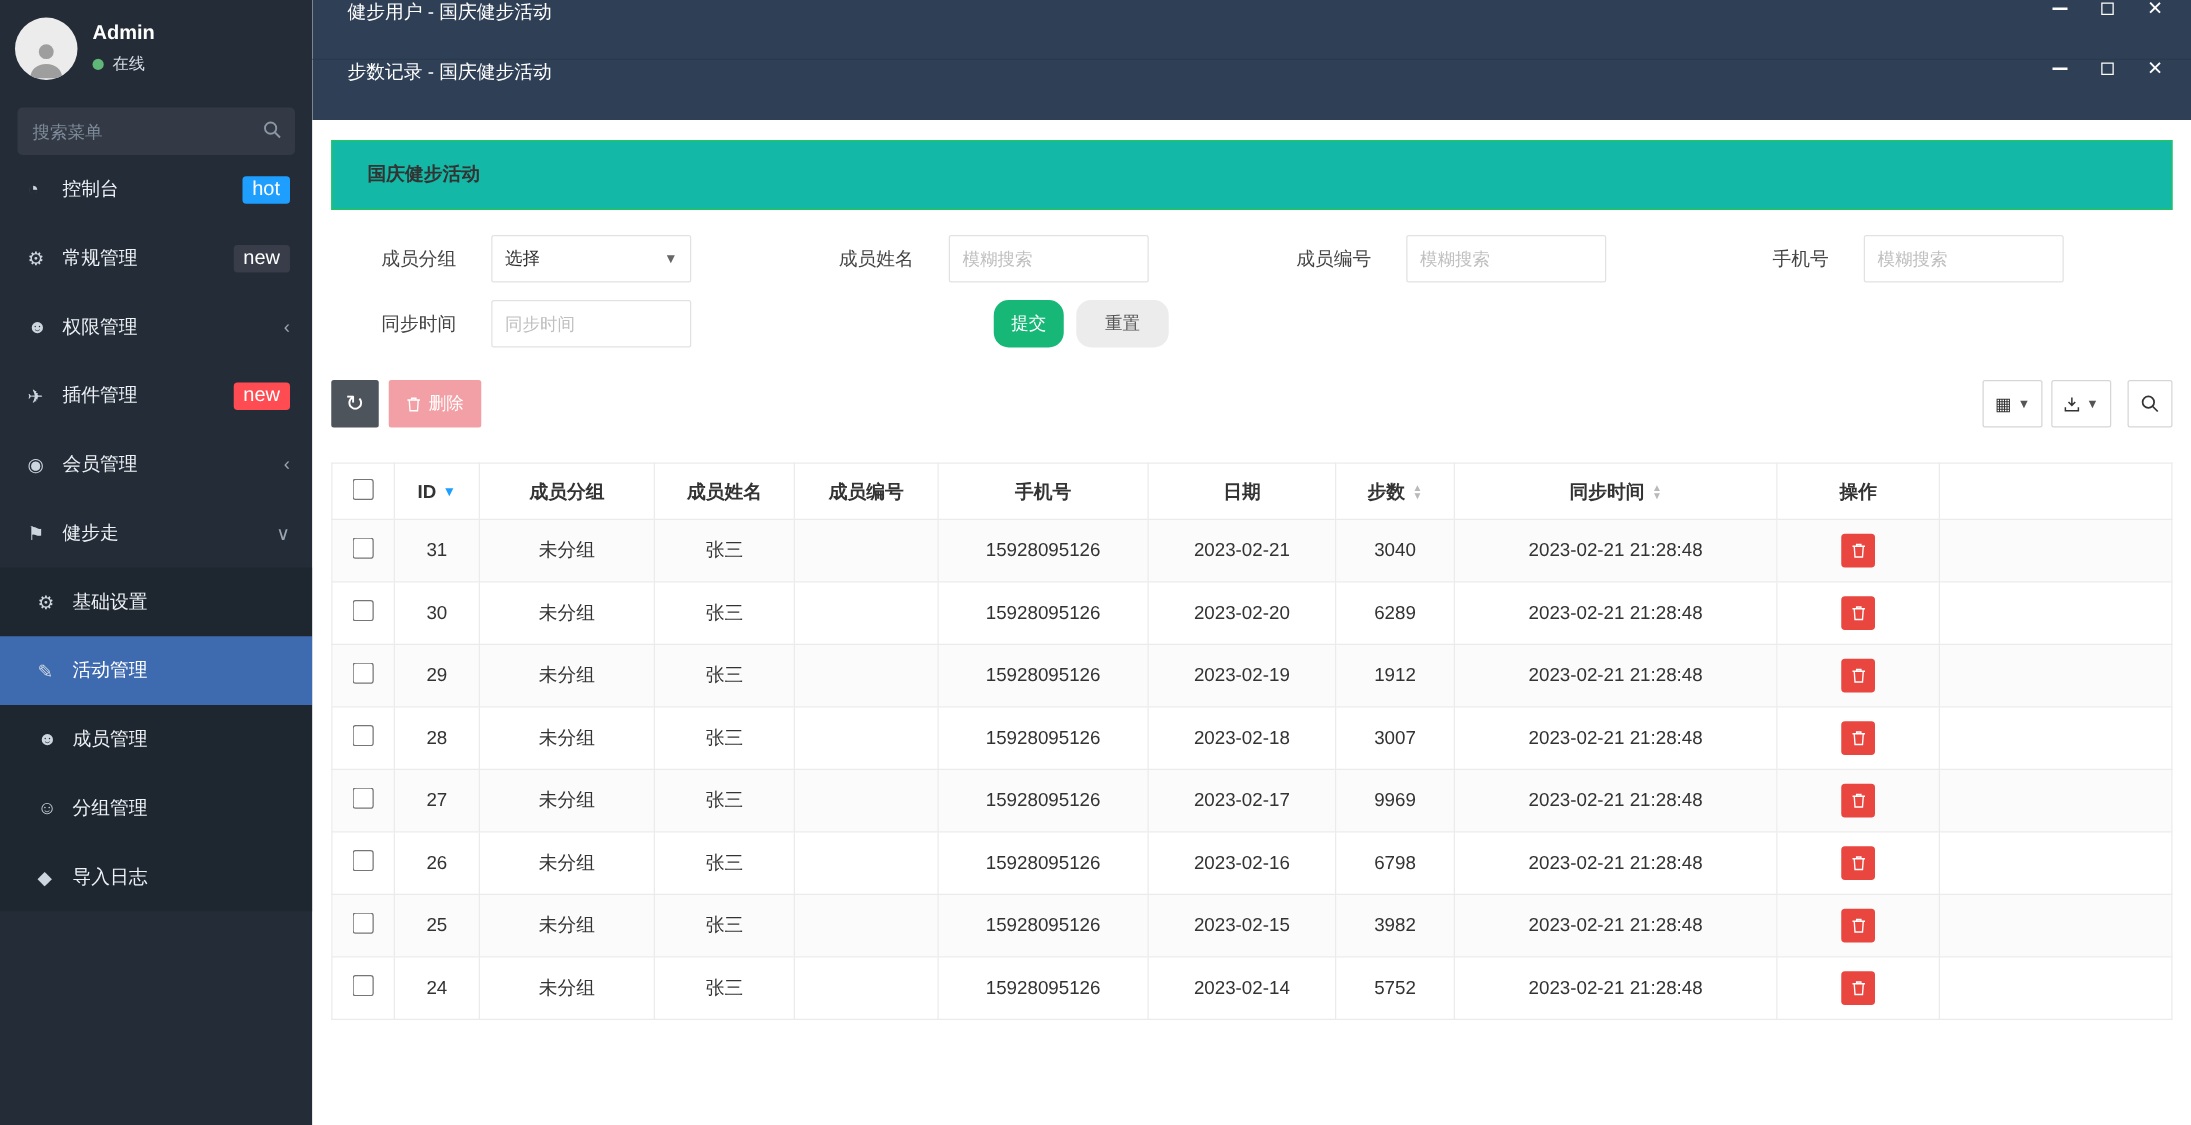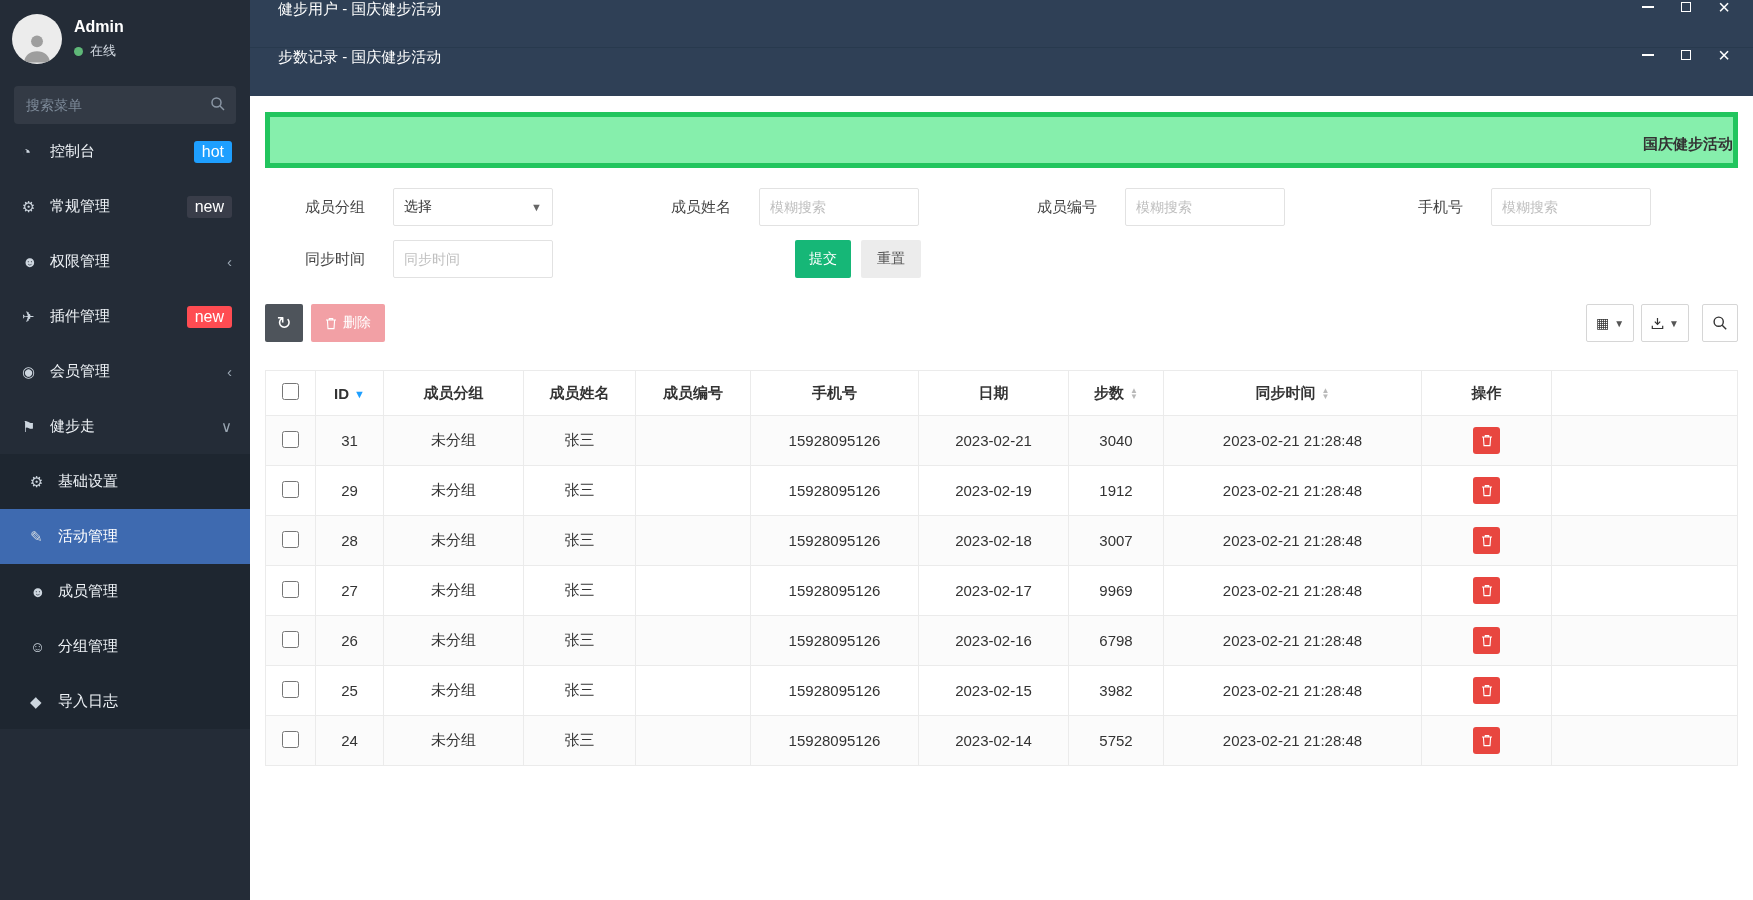--- a/index.html
+++ b/index.html
@@ -32,34 +32,34 @@
   .main { flex:1; display:flex; flex-direction:column; background:#fff; min-width:0; }
   .win-bar { height:48px; background:#2F4056; color:#fff; display:flex; align-items:flex-start; padding:0 22px 0 28px; font-size:15px; flex:0 0 48px; cursor:default; }
   .win-bar.first { border-bottom:1px solid #283a4e; }
   .win-controls { margin-left:auto; display:flex; align-items:center; gap:24px; }
   .win-controls > span { cursor:pointer; display:inline-flex; align-items:center; justify-content:center; width:14px; height:14px; }
   .min-bar { width:12px; height:2px; background:#fff; display:inline-block; }
   .max-box { width:10px; height:10px; border:1.5px solid #fff; display:inline-block; }
   .close-x { font-size:20px; line-height:14px; color:#fff; }
 
   .content { flex:1; padding:16px 15px 0 15px; background:#fff; overflow:hidden; }
-  .panel-header { background:#86efac; border:5px solid #22c55e; height:56px; line-height:54px; padding-left:28px; font-size:15px; font-weight:600; color:#333;text-align:right; }
+  .panel-header { background:#14b8a6; border:1px solid #22c55e; height:56px; line-height:54px; padding-left:28px; font-size:15px; font-weight:600; color:#333; }
 
   
   .filters { margin-top:20px; }
   .filter-row { display:flex; align-items:center; margin-bottom:14px; }
   .f-group { display:flex; align-items:center; margin-right:78px; }
   .f-label { width:100px; text-align:right; font-size:15px; color:#444; margin-right:28px; white-space:nowrap; }
   .f-input, .f-select { width:160px; height:38px; border:1px solid #e2e2e2; border-radius:2px; font-size:14px; color:#333; padding:0 10px; outline:none; background:#fff; font-family:inherit; }
   .f-input::placeholder { color:#bfbfbf; }
   .f-select { display:flex; align-items:center; justify-content:space-between; cursor:pointer; }
   .f-select .caret { color:#666; font-size:11px; }
-  .btn { border:none; border-radius:2px; font-size:14px; cursor:pointer; font-family:inherit; }
+  .btn { border:none; border-radius:12px; font-size:14px; cursor:pointer; font-family:inherit; }
   .btn-submit { background:#16B777; color:#fff; width:56px; height:38px; margin-left:164px; }
-  .btn-reset { background:#ececec; color:#555; width:60px; height:38px; margin-left:10px; }
+  .btn-reset { background:#ececec; color:#555; width:74px; height:38px; margin-left:10px; }
 
   
   .toolbar { margin-top:26px; display:flex; align-items:center; }
   .btn-refresh { width:38px; height:38px; background:#4E545B; color:#fff; font-size:18px; border-radius:2px; }
   .btn-delete { height:38px; background:#F2A0A5; color:#fff; border-radius:2px; margin-left:8px; padding:0 14px; display:inline-flex; align-items:center; gap:6px; font-size:14px; }
   .toolbar-right { margin-left:auto; display:flex; align-items:center; gap:7px; }
   .tool-btn { height:38px; background:#fff; border:1px solid #d6d6d6; border-radius:2px; color:#333; padding:0 9px; display:inline-flex; align-items:center; gap:5px; font-size:14px; cursor:pointer; }
   .tool-btn .caret { font-size:10px; color:#555; }
   .tool-btn.search { margin-left:6px; }
 
@@ -327,20 +327,39 @@
               <td data-interactable="false">
                 <button class="trash-btn" data-interactable="true">
                   <svg width="12" height="13" viewBox="0 0 12 13" data-interactable="false">
                     <path d="M1 3h10 M4.3 3V1.6h3.4V3 M2.4 3l.6 8.6h6l.6-8.6" stroke="#fff" stroke-width="1.1" fill="none"></path>
                   </svg>
                 </button>
               </td>
               <td class="spacer" data-interactable="false"></td>
             </tr>
 
+            <tr data-interactable="false">
+              <td data-interactable="false"><input type="checkbox" data-interactable="true" style=""></td>
+              <td data-interactable="false">30</td>
+              <td data-interactable="false">未分组</td>
+              <td data-interactable="false">张三</td>
+              <td data-interactable="false"></td>
+              <td data-interactable="false">15928095126</td>
+              <td data-interactable="false">2023-02-20</td>
+              <td data-interactable="false">6289</td>
+              <td data-interactable="false">2023-02-21 21:28:48</td>
+              <td data-interactable="false">
+                <button class="trash-btn" data-interactable="true">
+                  <svg width="12" height="13" viewBox="0 0 12 13" data-interactable="false">
+                    <path d="M1 3h10 M4.3 3V1.6h3.4V3 M2.4 3l.6 8.6h6l.6-8.6" stroke="#fff" stroke-width="1.1" fill="none"></path>
+                  </svg>
+                </button>
+              </td>
+              <td class="spacer" data-interactable="false"></td>
+            </tr>
 
             <tr data-interactable="false">
               <td data-interactable="false"><input type="checkbox" data-interactable="true" style=""></td>
               <td data-interactable="false">29</td>
               <td data-interactable="false">未分组</td>
               <td data-interactable="false">张三</td>
               <td data-interactable="false"></td>
               <td data-interactable="false">15928095126</td>
               <td data-interactable="false">2023-02-19</td>
               <td data-interactable="false">1912</td>

